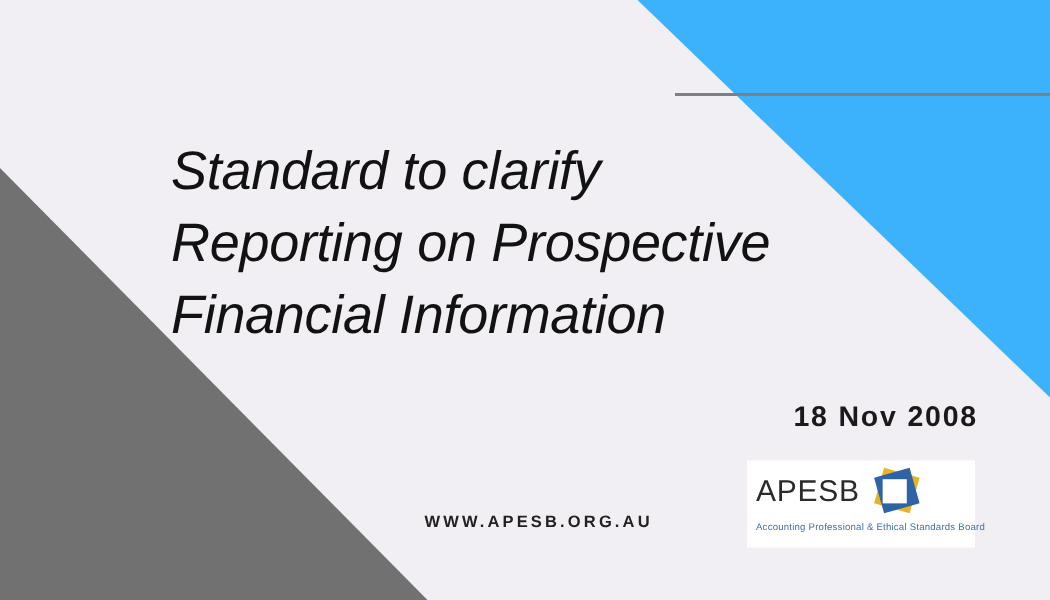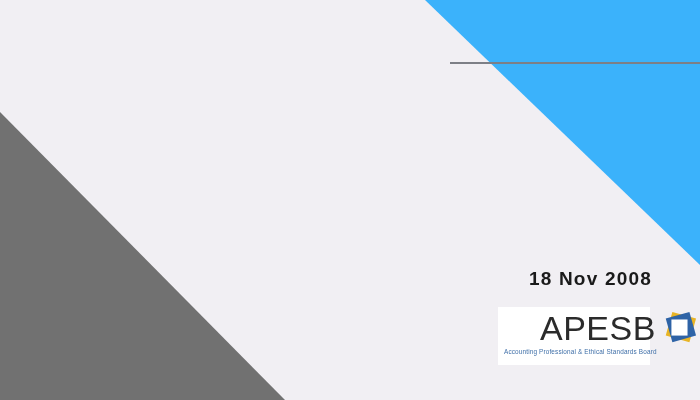--- a/index.html
+++ b/index.html
@@ -87,28 +87,27 @@
     justify-content: flex-start;
     box-sizing: border-box;
     padding: 4px 6px 3px 6px;
   }
   .logo-top {
     display: flex;
     align-items: center;
     height: 34px;
   }
   .logo-wordmark {
-    font-size: 34px;
+    font-size: 20px;
     line-height: 30px;
     font-weight: 400;
     letter-spacing: 0.5px;
     color: #2b2b2b;
     font-family: "Liberation Sans", sans-serif;
     flex: 0 0 auto;
-    margin-left: 36px;
   }
   .logo-mark {
     flex: 0 0 auto;
     margin-left: 4px;
     width: 38px;
     height: 36px;
   }
   .logo-tagline {
     margin-top: 2px;
     font-size: 6.4px;
@@ -123,23 +122,27 @@
 
 <div id="slide">
 
   <svg class="shape-layer" viewBox="0 0 700 400">
     <polygon points="425,0 700,0 700,265" fill="#3bb2fb"></polygon>
     <polygon points="0,112 0,400 285,400" fill="#717171"></polygon>
   </svg>
 
   <div class="rule"></div>
 
+  <div class="headline">Standard to clarify
+Reporting on Prospective
+Financial Information</div>
 
   <div class="date">18 Nov 2008</div>
 
+  <div class="url">WWW.APESB.ORG.AU</div>
 
   <div class="logo">
     <div class="logo-top">
       <div class="logo-wordmark">APESB</div>
       <svg class="logo-mark" viewBox="0 0 40 38">
 
         <polygon points="13,2 38,9 31,34 6,27" fill="#e8b425"></polygon>
 
         <polygon points="6,9 31,2 38,27 13,34" fill="#2e63a6"></polygon>
 

